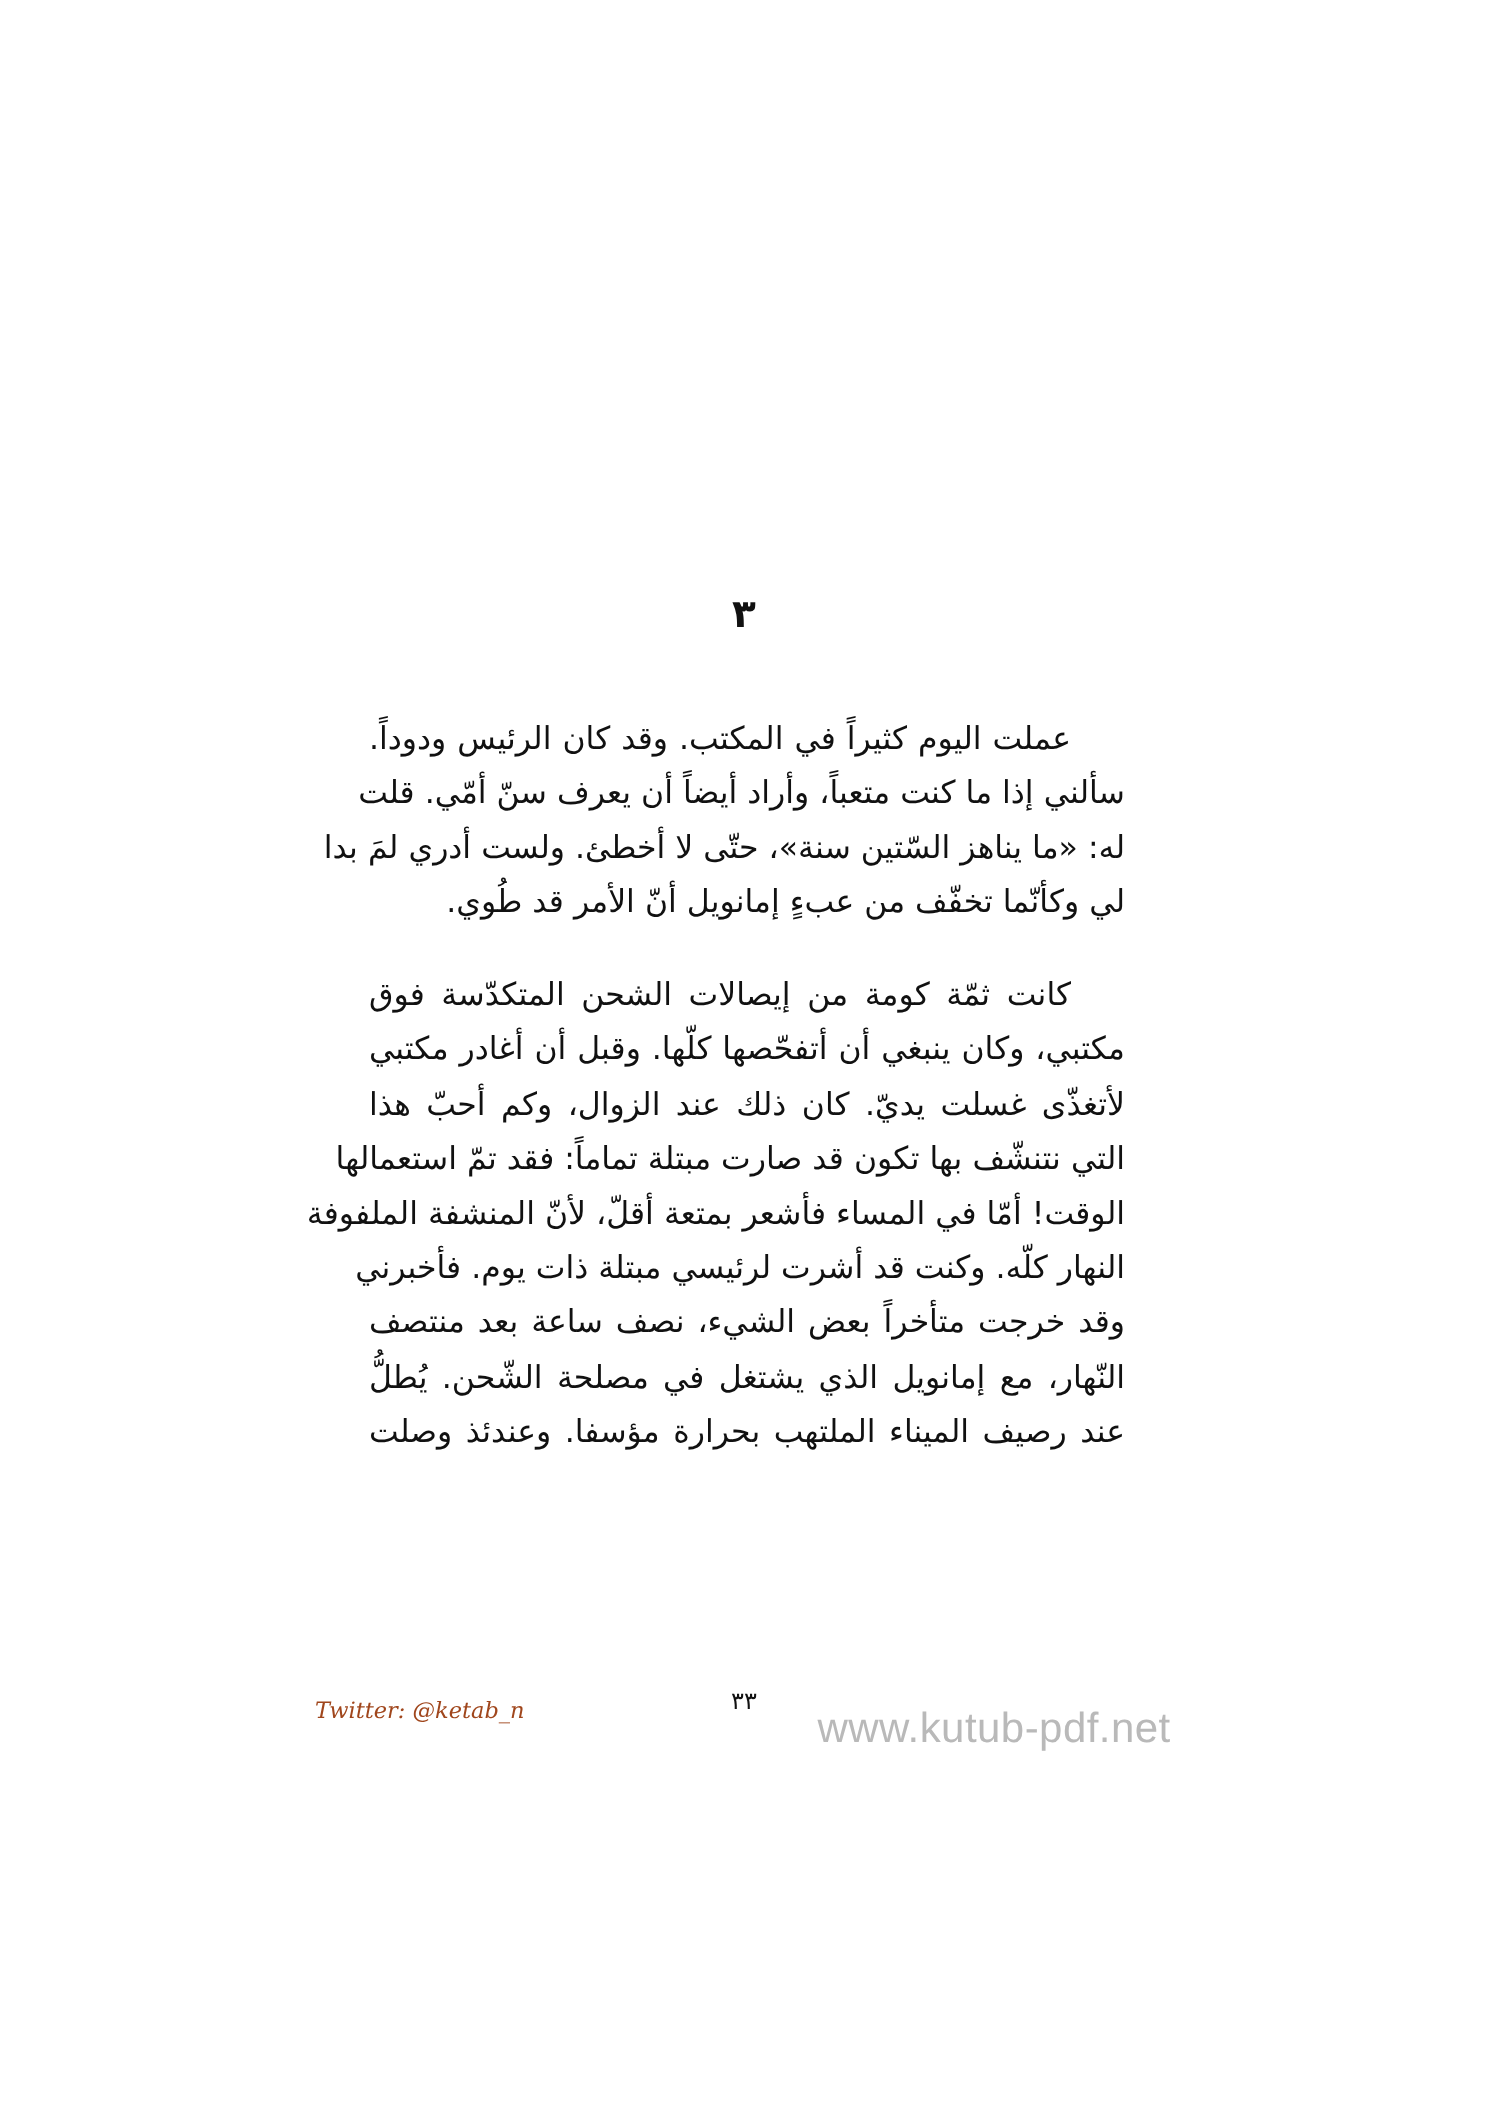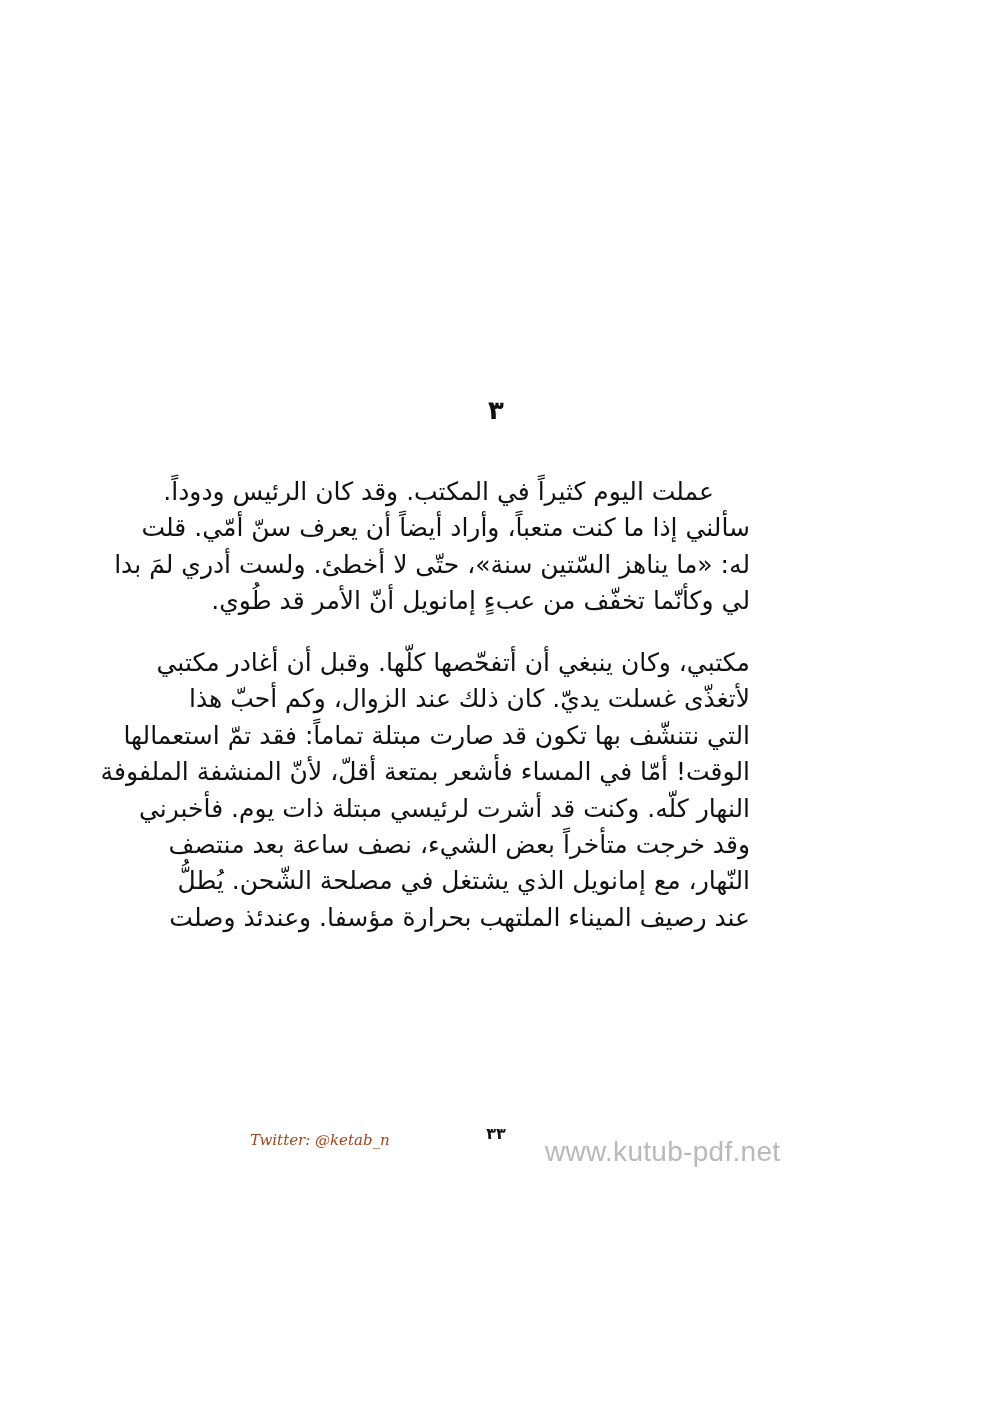--- a/index.html
+++ b/index.html
@@ -32,21 +32,21 @@
       line-height: 34px;
     }
     .text-block {
       position: absolute;
       left: 246px;
       width: 504px;
       direction: rtl;
       text-align: justify;
       text-align-last: right;
       font-family: "DejaVu Sans", sans-serif;
-      font-size: 25px;
+      font-size: 21px;
       line-height: 36.4px;
     }
     .line {
       display: block;
       white-space: nowrap;
       text-align: justify;
       text-align-last: justify;
       height: 36.4px;
     }
     .line.last {
@@ -58,31 +58,30 @@
     .p1 { top: 474px; }
     .p2 { top: 645px; }
     .footer-twitter {
       position: absolute;
       left: 210px;
       top: 1131px;
       font-family: "DejaVu Serif", serif;
       font-style: italic;
       font-size: 15px;
       color: #a0461c;
-      margin-left: 40px;
     }
     .footer-page {
       position: absolute;
       left: 0;
       width: 992px;
       top: 1124px;
       text-align: center;
       font-family: "DejaVu Sans", sans-serif;
       font-size: 16px;
-      font-weight: bold;
+      font-weight: normal;
       color: #111;
     }
     .footer-site {
       position: absolute;
       left: 545px;
       top: 1136px;
       font-family: "Liberation Sans", sans-serif;
       font-size: 28px;
       color: #b9b9b9;
       letter-spacing: 0.3px;
@@ -96,20 +95,21 @@
   <div class="chapter-number">٣</div>
 
   <div class="text-block p1">
     <span class="line first">عملت اليوم كثيراً في المكتب. وقد كان الرئيس ودوداً.</span>
     <span class="line">سألني إذا ما كنت متعباً، وأراد أيضاً أن يعرف سنّ أمّي. قلت</span>
     <span class="line">له: «ما يناهز السّتين سنة»، حتّى لا أخطئ. ولست أدري لمَ بدا</span>
     <span class="line last">لي وكأنّما تخفّف من عبءٍ إمانويل أنّ الأمر قد طُوي.</span>
   </div>
 
   <div class="text-block p2">
+    <span class="line first">كانت ثمّة كومة من إيصالات الشحن المتكدّسة فوق</span>
     <span class="line">مكتبي، وكان ينبغي أن أتفحّصها كلّها. وقبل أن أغادر مكتبي</span>
     <span class="line">لأتغذّى غسلت يديّ. كان ذلك عند الزوال، وكم أحبّ هذا</span>
     <span class="line">التي نتنشّف بها تكون قد صارت مبتلة تماماً: فقد تمّ استعمالها</span>
     <span class="line">الوقت! أمّا في المساء فأشعر بمتعة أقلّ، لأنّ المنشفة الملفوفة</span>
     <span class="line">النهار كلّه. وكنت قد أشرت لرئيسي مبتلة ذات يوم. فأخبرني</span>
     <span class="line">وقد خرجت متأخراً بعض الشيء، نصف ساعة بعد منتصف</span>
     <span class="line">النّهار، مع إمانويل الذي يشتغل في مصلحة الشّحن. يُطلُّ</span>
     <span class="line">عند رصيف الميناء الملتهب بحرارة مؤسفا. وعندئذ وصلت</span>
   </div>
 

